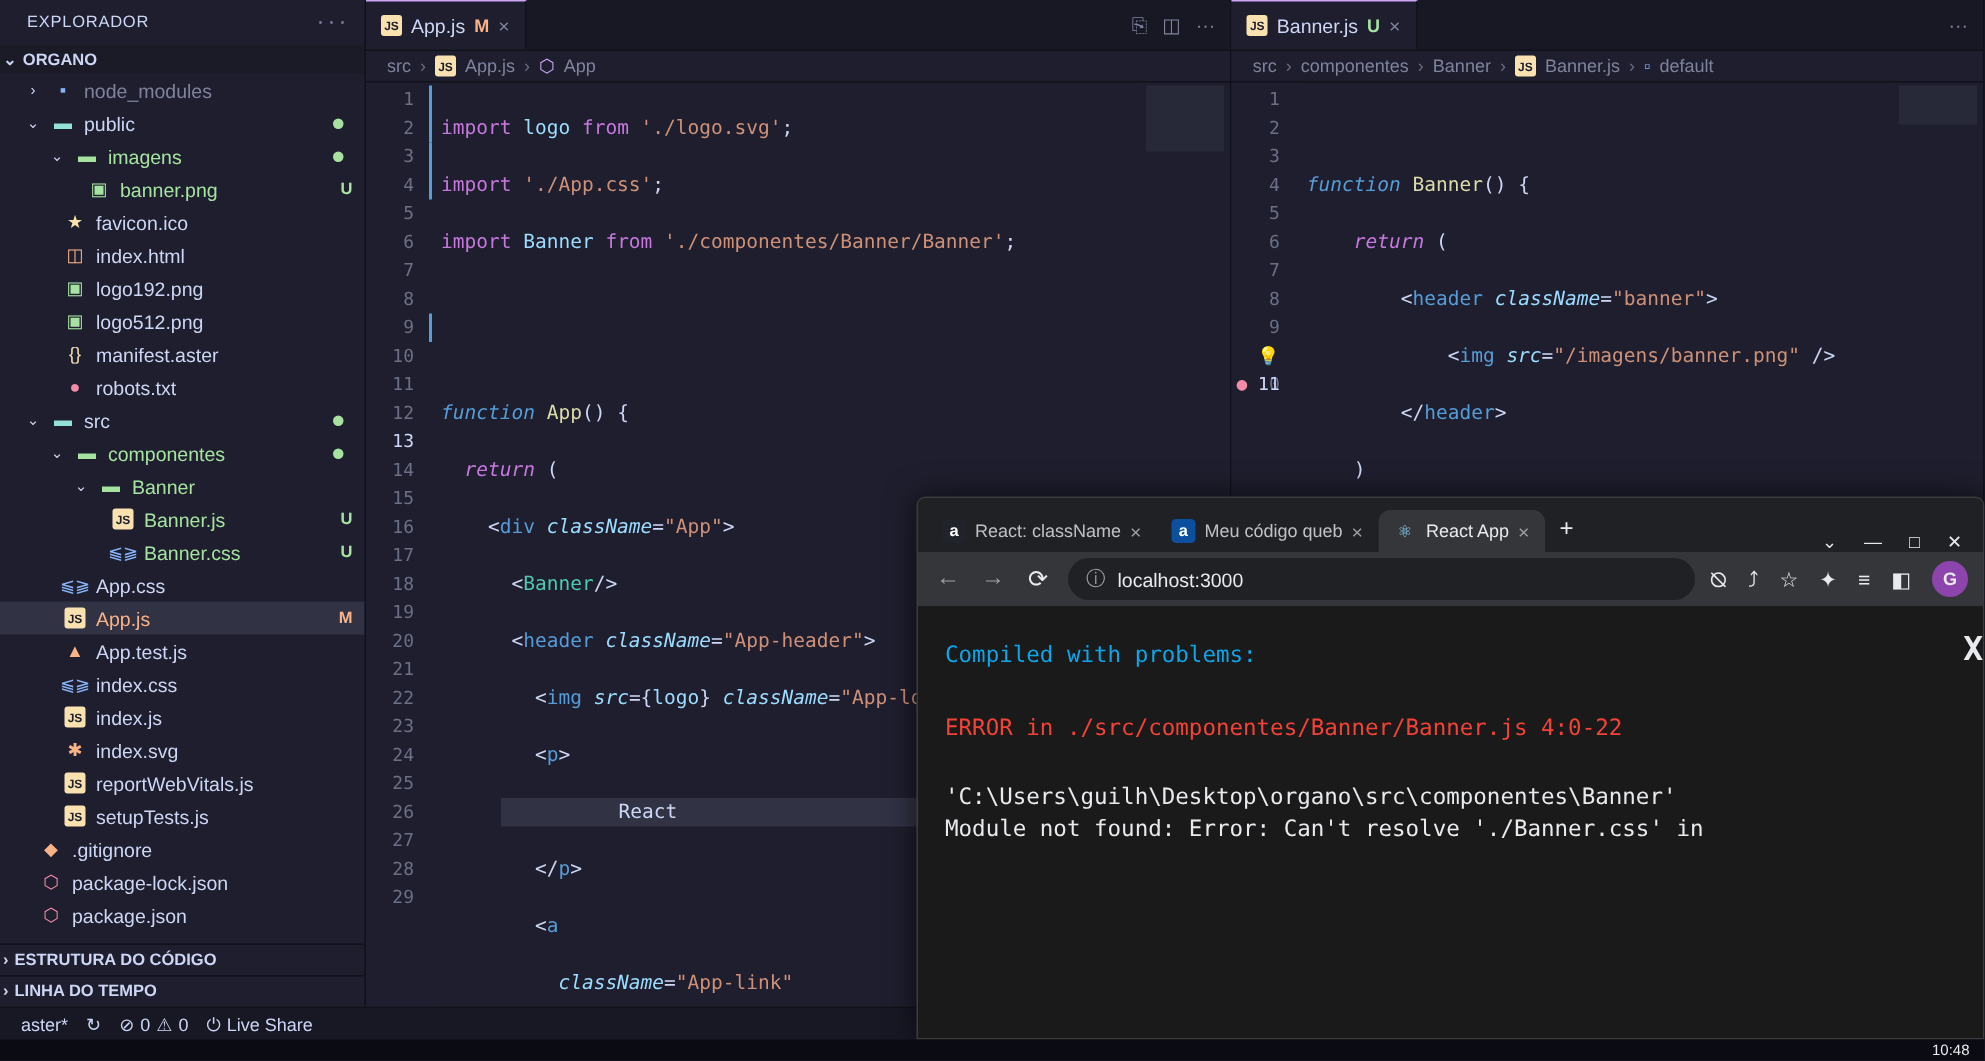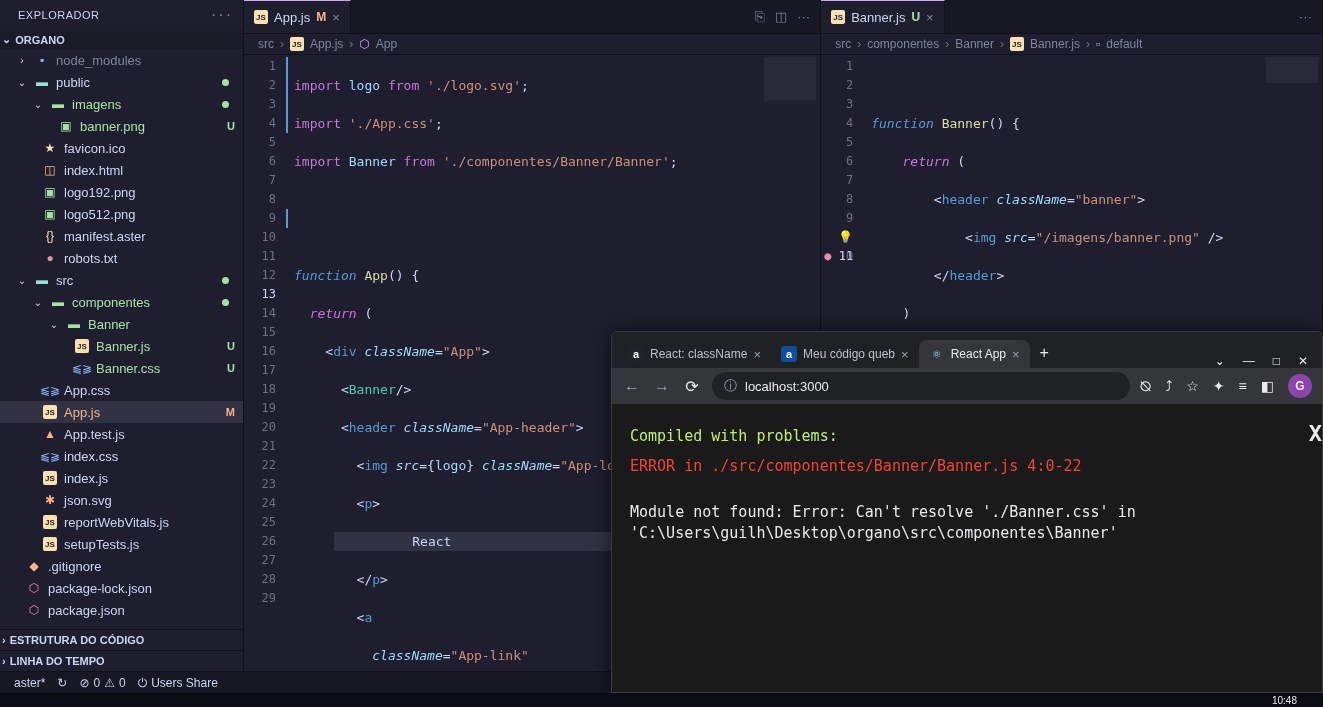--- a/index.html
+++ b/index.html
@@ -286,31 +286,31 @@
     flex:1;
     background: #1a1a1a;
     font-family: "Consolas","Menlo",monospace;
     font-size: 15px;
     line-height:1.45;
     padding: 22px 18px;
     color:#e8eaed;
     position:relative;
   }
   .close-overlay { position:absolute; top:14px; right:0px; font-size:22px; font-weight:700; color:#e8eaed; cursor:pointer;}
-  .err-title { color:#bef264; margin-bottom:8px;}
+  .err-title { color:#0ea5e9; margin-bottom:27px;}
   .err-line1 { color: var(--error-red); margin-bottom:24px;}
   .err-body { color:#e8eaed;}
   
   .taskbar {
     position:absolute;
     bottom:0; left:0; right:0;
     height:14px;
     background: #0b0b14;
     display:flex; align-items:center; justify-content:flex-end;
-    padding-right:26px;
+    padding-right:10px;
   }
   .clock { font-size:10px; color:#e8eaed;}
   
   .ico-folder { color:#89b4fa; }
   .ico-folder-open { color:#a6e3a1; }
   .ico-folder-open-teal { color:#94e2d5; }
   .ico-js { background:#f9e2af; color:#1e1e2e; font-size:8px; font-weight:700; border-radius:2px; width:14px;height:14px; display:flex;align-items:center;justify-content:center;}
   .ico-css { color:#89b4fa; }
   .ico-json { color:#f9e2af;}
   .ico-html { color:#fab387;}
@@ -432,21 +432,21 @@
         <span class="label">index.css</span>
       </div>
       <div class="tree-row" style="padding-left:42px">
         <span class="ico">
             <span class="ico-js">JS</span>
           </span>
         <span class="label">index.js</span>
       </div>
       <div class="tree-row" style="padding-left:42px">
         <span class="ico ico-svg">✱</span>
-        <span class="label">json.svg</span>
+        <span class="label">index.svg</span>
       </div>
       <div class="tree-row" style="padding-left:42px">
         <span class="ico">
             <span class="ico-js">JS</span>
           </span>
         <span class="label">reportWebVitals.js</span>
       </div>
       <div class="tree-row" style="padding-left:42px">
         <span class="ico">
             <span class="ico-js">JS</span>
@@ -646,21 +646,21 @@
       <span>↻</span>
     </span>
   <span class="sb-item">
     <span>⊘</span>
       <span>0</span>
     <span>⚠</span>
       <span>0</span>
   </span>
   <span class="sb-item">
     <span>⏻</span>
-      <span>Users Share</span>
+      <span>Live Share</span>
   </span>
 </div>
 
 <div class="browser">
   <div class="browser-titlebar">
     <div class="browser-tabs">
       <div class="btab">
         <span class="favicon" style="background:#20232a;color:#fff;font-weight:700">a</span>
         <span class="btab-label">React: className</span>
         <span class="btab-close">×</span>
@@ -700,21 +700,21 @@
       <span>≡</span>
       <span>◧</span>
       <span class="avatar-circle">G</span>
     </div>
   </div>
   <div class="browser-content">
     <span class="close-overlay">X</span>
     <div class="err-title">Compiled with problems:</div>
     <div class="err-line1">ERROR in ./src/componentes/Banner/Banner.js 4:0-22</div>
     <div class="err-body">
+      <div>'C:\Users\guilh\Desktop\organo\src\componentes\Banner'</div>
       <div>Module not found: Error: Can't resolve './Banner.css' in</div>
-      <div>'C:\Users\guilh\Desktop\organo\src\componentes\Banner'</div>
     </div>
   </div>
 </div>
 
 <div class="taskbar">
   <span class="clock">10:48</span>
 </div>
 
 </body></html>

